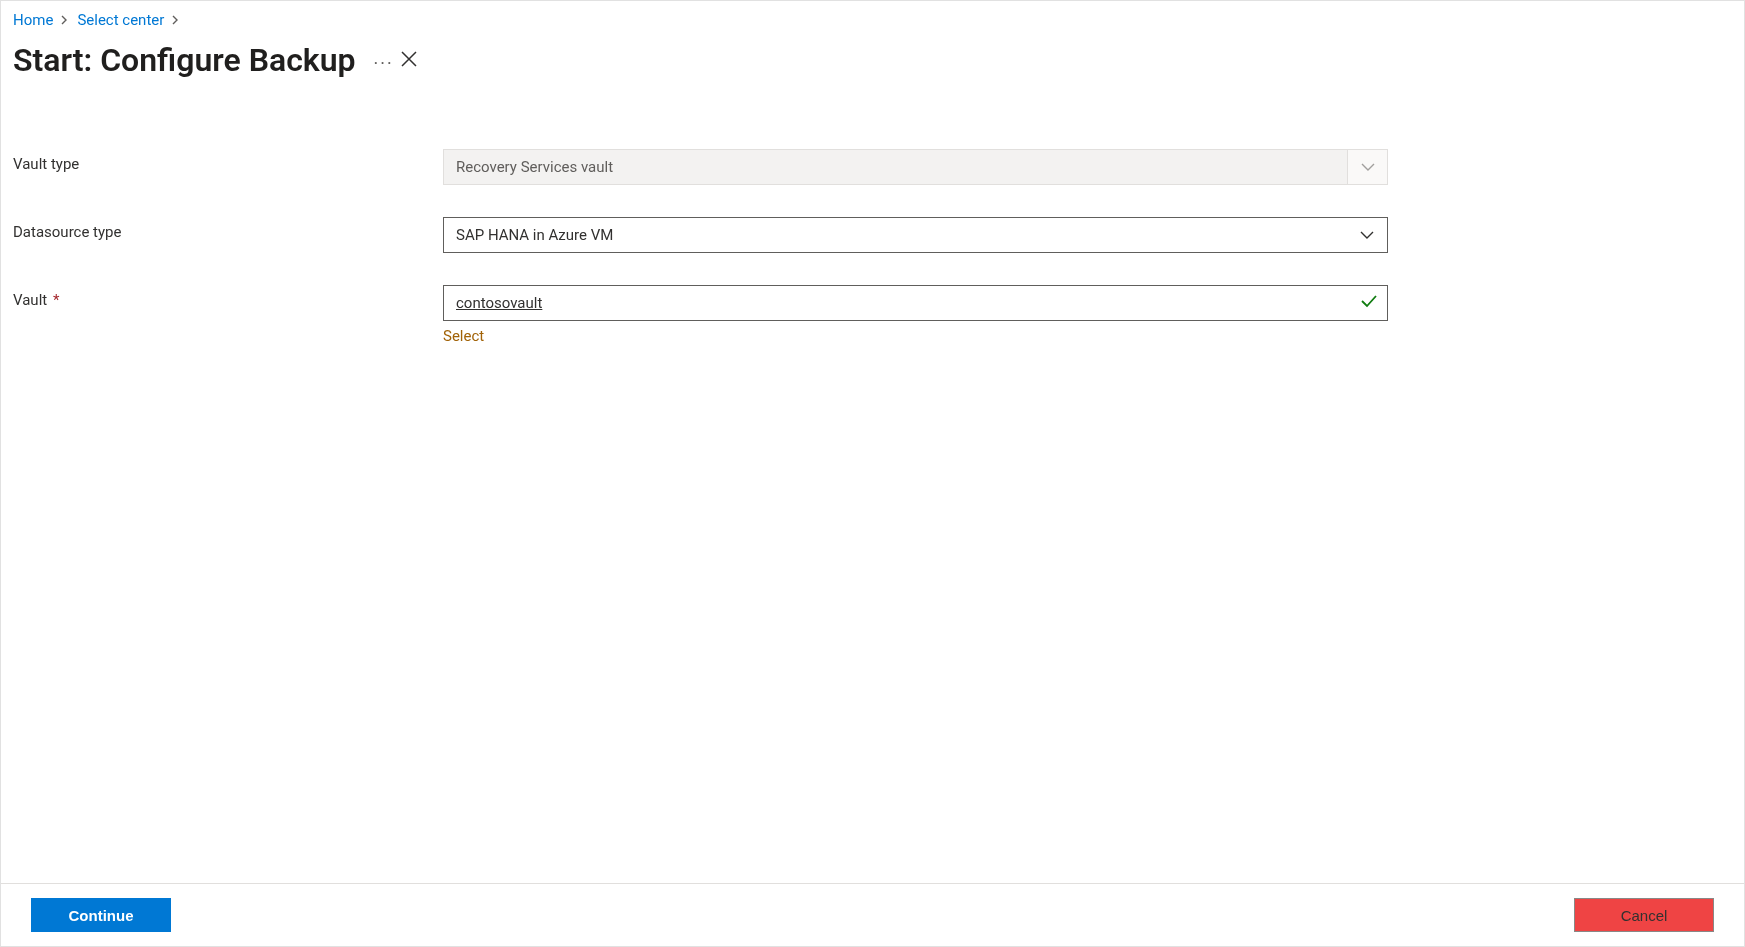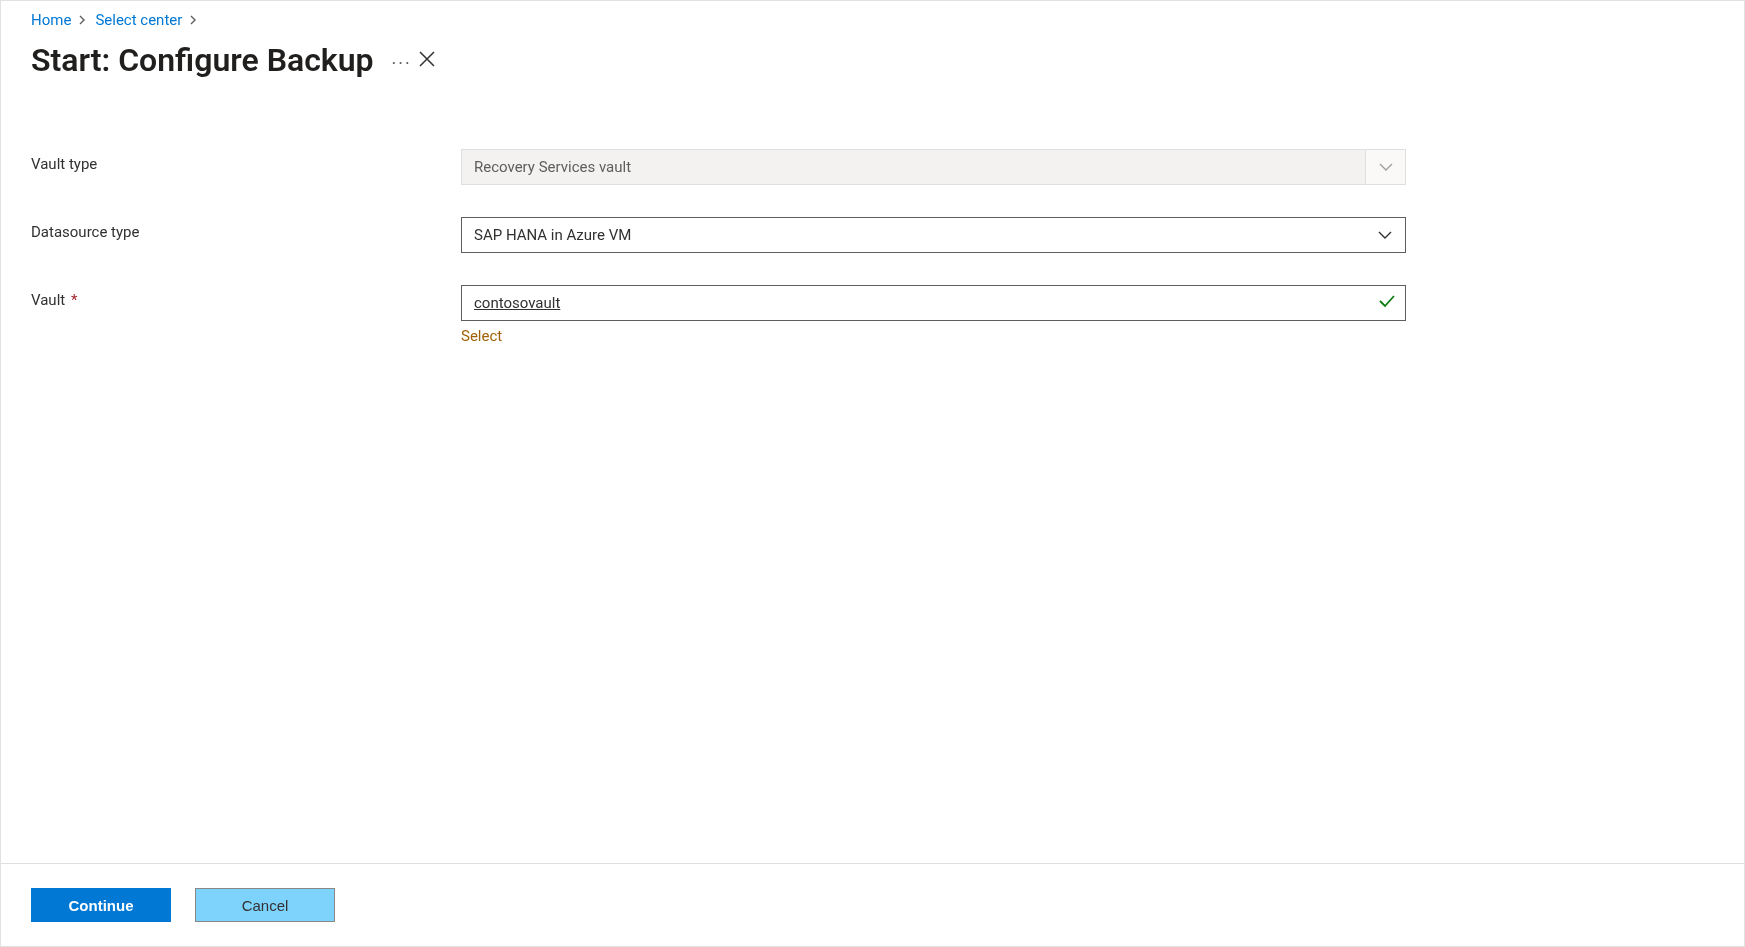--- a/index.html
+++ b/index.html
@@ -14,21 +14,21 @@
       background: #ffffff;
       width: 1745px;
       height: 947px;
       position: relative;
       border: 1px solid #e1e1e1;
       display: flex;
       flex-direction: column;
     }
     .content-wrapper {
       flex: 1;
-      padding: 10px 30px 0 30px;
+      padding: 10px 30px 0 12px;
       overflow: hidden;
     }
     .breadcrumb {
       display: flex;
       align-items: center;
       gap: 8px;
       font-size: 15px;
       margin-bottom: 12px;
     }
     .breadcrumb a {
@@ -146,43 +146,44 @@
     }
     .below-link a {
       color: #a16207;
       text-decoration: none;
       font-size: 15px;
       cursor: pointer;
       margin-top: 40px;
     }
     .footer {
       border-top: 1px solid #e1dfdd;
-      padding: 24px 30px;
+      padding: 14px 30px;
       display: flex;
       gap: 12px;
+      justify-content: space-between;
     }
     .btn {
       height: 34px;
       min-width: 140px;
       padding: 0 20px;
       font-size: 15px;
       cursor: pointer;
       border: 1px solid transparent;
       display: inline-flex;
       align-items: center;
       justify-content: center;
     }
     .btn-primary {
       background: #0078d4;
       color: #ffffff;
       border-color: #0078d4;
       font-weight: 600;
     }
     .btn-secondary {
-      background: #7dd3fc;
+      background: #ef4444;
       color: #323130;
       border: 1px solid #8a8886;
       margin-left: 12px;
     }
   </style>
 </head>
 <body>
 
 <div class="content-wrapper">
 

